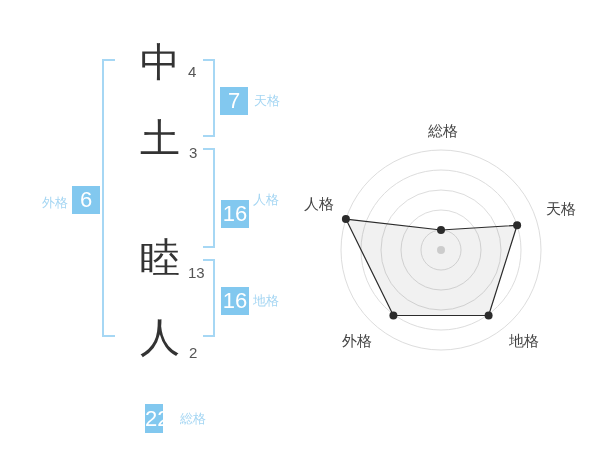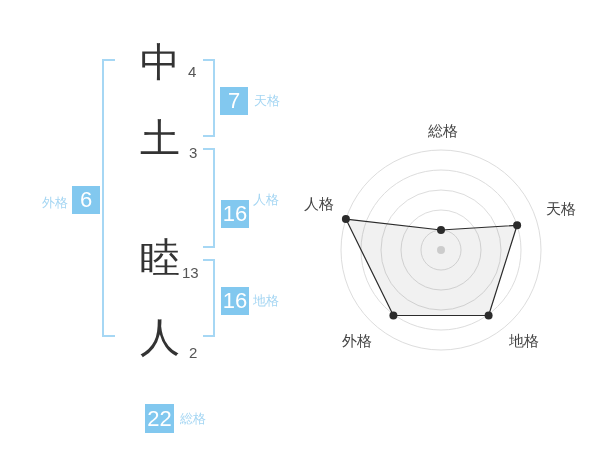--- a/index.html
+++ b/index.html
@@ -11,38 +11,38 @@
   .nchar{
     position:absolute;left:138px;width:44px;text-align:center;
     font-size:40px;line-height:40px;color:#333333;
   }
   .nchar.c0{top:42px;} .nchar.c1{top:118px;} .nchar.c2{top:237px;} .nchar.c3{top:317px;}
   .strokes{
     position:absolute;font-size:15px;line-height:13px;color:#555555;
   }
   .strokes.n0{left:188px;top:65px;}
   .strokes.n1{left:189px;top:146px;}
-  .strokes.n2{left:182px;top:266px;text-align:center;}
+  .strokes.n2{left:188px;top:266px;text-align:center;}
   .strokes.n3{left:189px;top:346px;}
   
   .bracket{position:absolute;box-sizing:border-box;border:2px solid #A6D7F4;}
   .bracket.left{left:102px;top:59px;width:13px;height:278px;border-right:none;}
   .bracket.right{left:203px;width:12px;border-left:none;}
   .bracket.b-ten{top:59px;height:78px;}
   .bracket.b-jin{top:148px;height:100px;}
   .bracket.b-chi{top:259px;height:78px;}
   
   .badge{
     position:absolute;width:28px;height:28px;background:#82C8EF;color:#ffffff;
     font-size:22px;line-height:28px;text-align:center;
   }
   .badge.ten{left:220px;top:87px;}
   .badge.jin{left:221px;top:200px;}
   .badge.chi{left:221px;top:287px;}
-  .badge.sou{left:145px;top:404px;width:29px;height:29px;line-height:29px;}
+  .badge.sou{left:145px;top:404px;width:18px;height:29px;line-height:29px;}
   .badge.gai{left:72px;top:186px;}
   
   .gaku-label{position:absolute;font-size:13px;line-height:14px;color:#A5D6F3;}
   .gaku-label.ten{left:254px;top:94px;}
   .gaku-label.jin{left:253px;top:193px;}
   .gaku-label.chi{left:253px;top:294px;}
   .gaku-label.sou{left:180px;top:412px;}
   .gaku-label.gai{left:30px;top:196px;width:38px;text-align:right;}
   
   .radar{position:absolute;left:296px;top:105px;width:290px;height:290px;}

